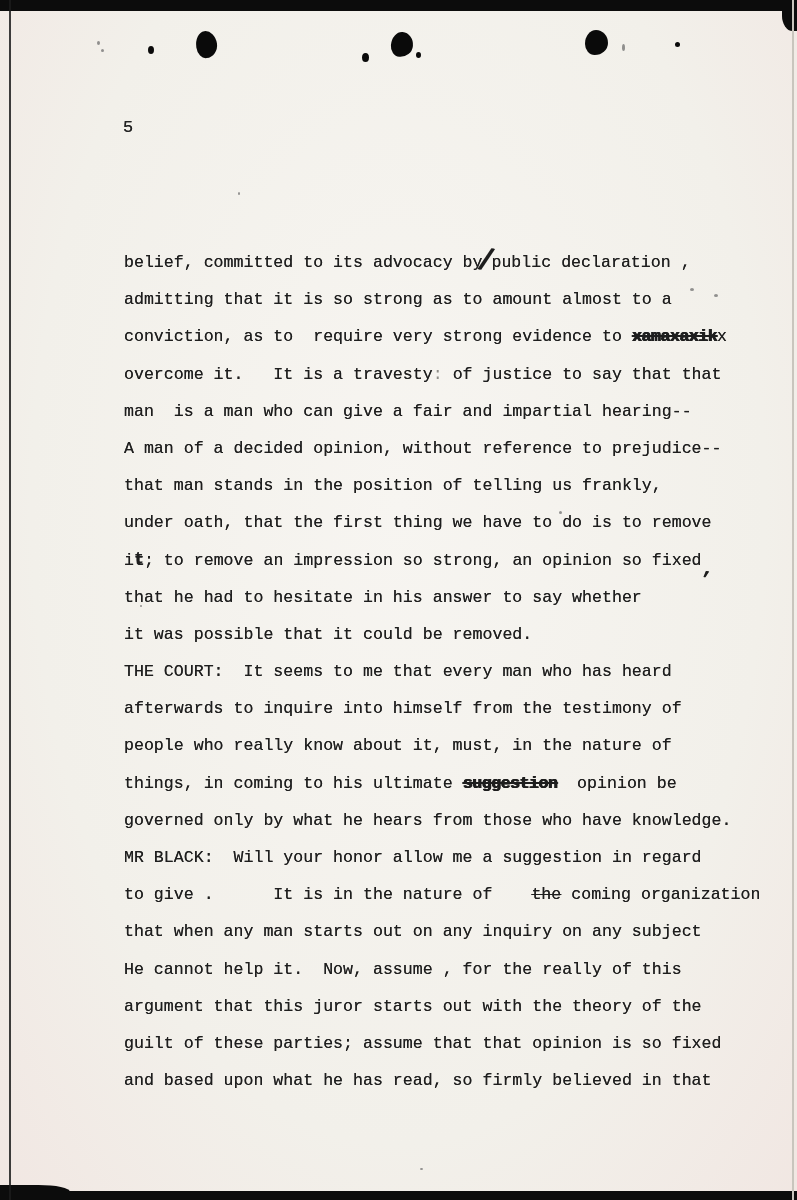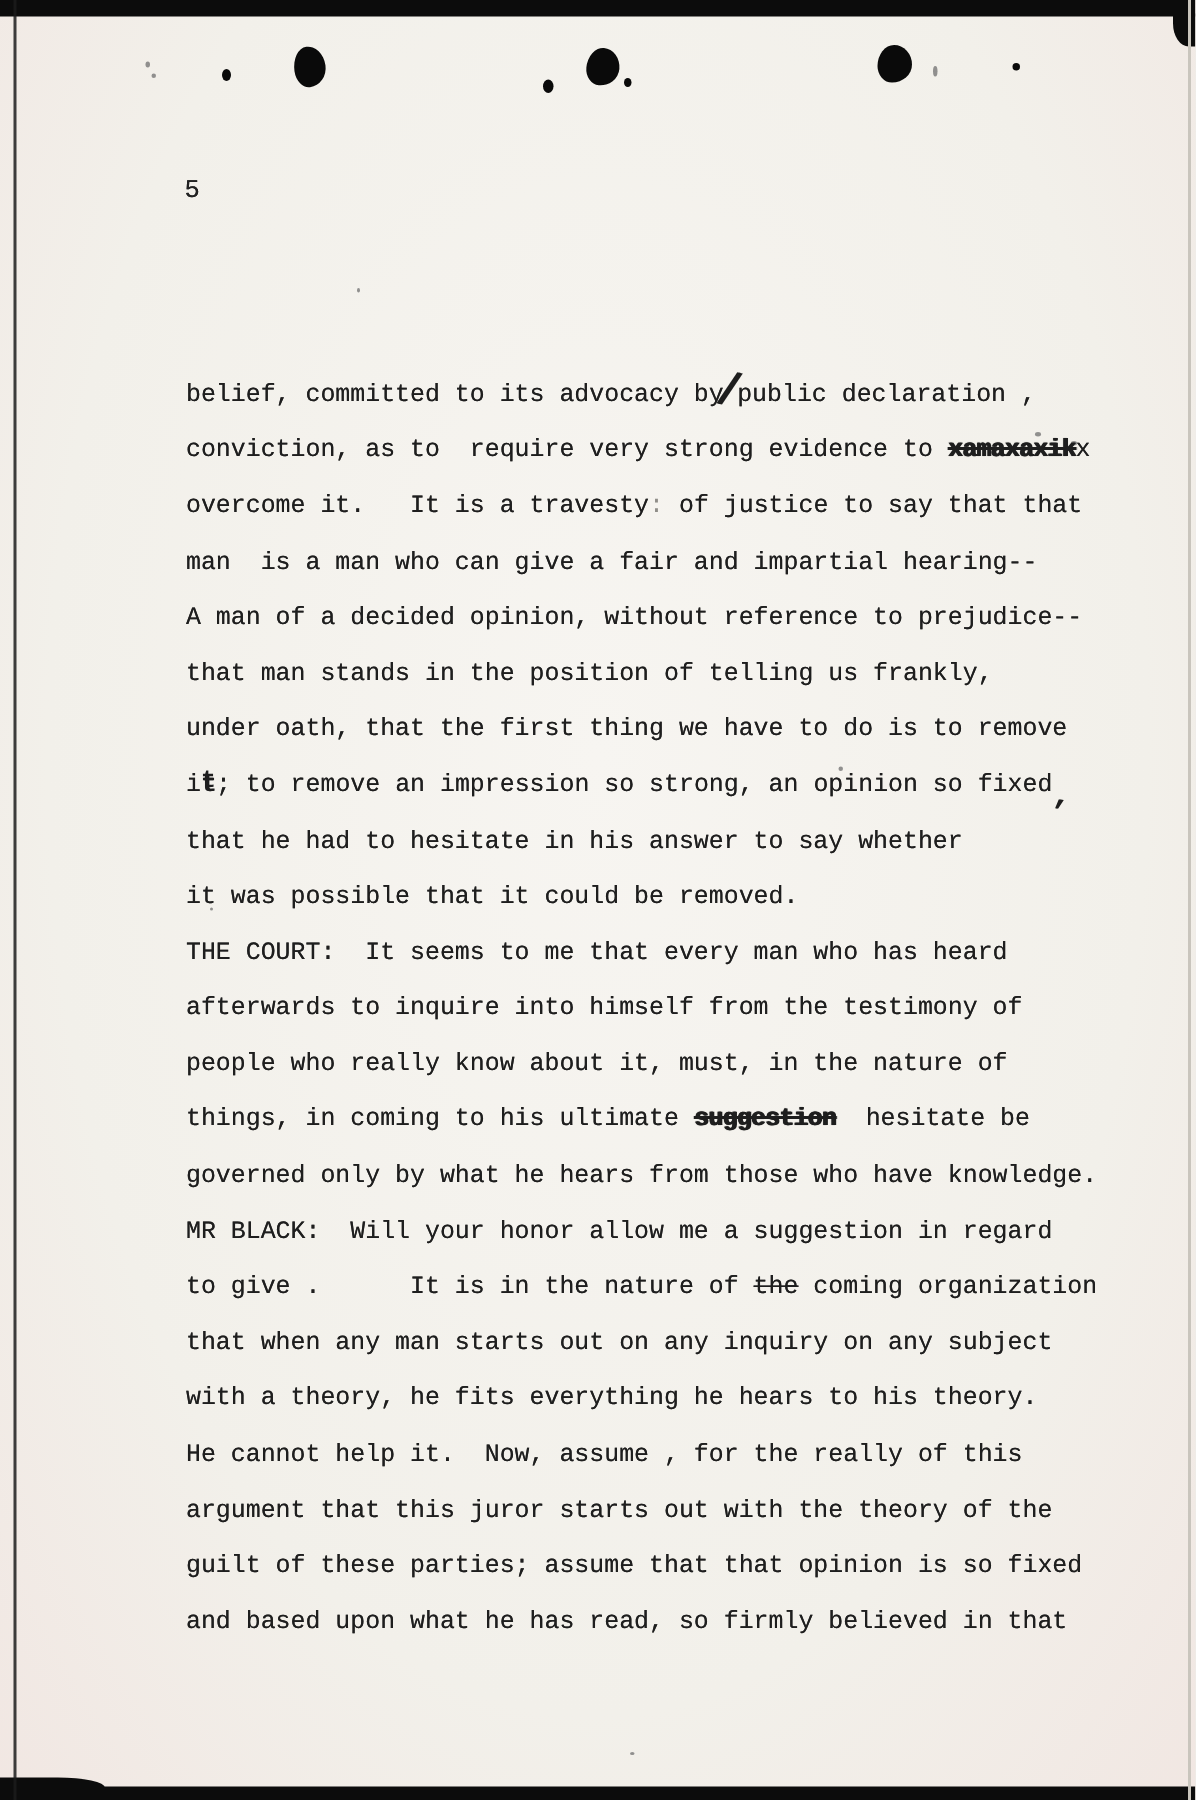--- a/index.html
+++ b/index.html
@@ -41,20 +41,21 @@
   .seg-x{ 
     font-weight:bold;
     text-decoration:line-through;
     text-decoration-thickness:2px;
     letter-spacing:-.5px;
     text-shadow:.8px 0 0 currentColor,0 0 .5px currentColor;
   }
   .seg-xl{ 
     text-decoration:line-through;
     text-decoration-thickness:1.2px;
+    margin-left:29px;
   }
   .seg-slash{ 
     display:inline-block;
     font-weight:bold;
     transform:rotate(12deg) scale(1.4,1.9) translateY(-.5px);
     margin:0 1px 0 -2px;
     text-shadow:.9px 0 0 currentColor;
   }
   .seg-hcomma{ 
     display:inline-block;
@@ -95,36 +96,36 @@
       <div class="art speck" style="left: 238px; top: 192px; width: 2px; height: 3px;"></div>
       <div class="art speck" style="left: 559px; top: 511px; width: 3px; height: 3px;"></div>
       <div class="art speck" style="left: 420px; top: 1168px; width: 3px; height: 2px;"></div>
       <div class="art speck" style="left: 140px; top: 605px; width: 2px; height: 2px;"></div>
     </div>
 
   <div class="page-number">5</div>
 
   <div id="text-body" class="text-body">
       <div class="line"><span class="seg">belief, committed to its advocacy by</span><span class="seg seg-slash">/</span><span class="seg">public declaration ,</span></div>
+      <div class="line"><span class="seg">admitting that it is so strong as to amount almost to a</span></div>
       <div class="line"><span class="seg">conviction, as to  require very strong evidence to </span><span class="seg seg-x">xamaxaxik</span><span class="seg">x</span></div>
       <div class="line"><span class="seg">overcome it.   It is a travesty</span><span class="seg seg-faint">:</span><span class="seg"> of justice to say that that</span></div>
       <div class="line"><span class="seg">man  is a man who can give a fair and impartial hearing--</span></div>
       <div class="line"><span class="seg">A man of a decided opinion, without reference to prejudice--</span></div>
       <div class="line"><span class="seg">that man stands in the position of telling us frankly,</span></div>
       <div class="line"><span class="seg">under oath, that the first thing we have to do is to remove</span></div>
       <div class="line"><span class="seg">i</span><span class="seg seg-ot">t</span><span class="seg">; to remove an impression so strong, an opinion so fixed</span><span class="seg seg-hcomma">,</span></div>
       <div class="line"><span class="seg">that he had to hesitate in his answer to say whether</span></div>
       <div class="line"><span class="seg">it was possible that it could be removed.</span></div>
       <div class="line"><span class="seg">THE COURT:  It seems to me that every man who has heard</span></div>
       <div class="line"><span class="seg">afterwards to inquire into himself from the testimony of</span></div>
       <div class="line"><span class="seg">people who really know about it, must, in the nature of</span></div>
-      <div class="line"><span class="seg">things, in coming to his ultimate </span><span class="seg seg-x">suggestion</span><span class="seg">  hesitate be</span></div>
+      <div class="line"><span class="seg">things, in coming to his ultimate </span><span class="seg seg-x">suggestion</span><span class="seg">  opinion be</span></div>
       <div class="line"><span class="seg">governed only by what he hears from those who have knowledge.</span></div>
       <div class="line"><span class="seg">MR BLACK:  Will your honor allow me a suggestion in regard</span></div>
       <div class="line"><span class="seg">to give .      It is in the nature of </span><span class="seg seg-xl">the</span><span class="seg"> coming organization</span></div>
       <div class="line"><span class="seg">that when any man starts out on any inquiry on any subject</span></div>
-      <div class="line"><span class="seg">with a theory, he fits everything he hears to his theory.</span></div>
       <div class="line"><span class="seg">He cannot help it.  Now, assume , for the really of this</span></div>
       <div class="line"><span class="seg">argument that this juror starts out with the theory of the</span></div>
       <div class="line"><span class="seg">guilt of these parties; assume that that opinion is so fixed</span></div>
       <div class="line"><span class="seg">and based upon what he has read, so firmly believed in that</span></div>
     </div>
 </div>
 
 </body></html>

